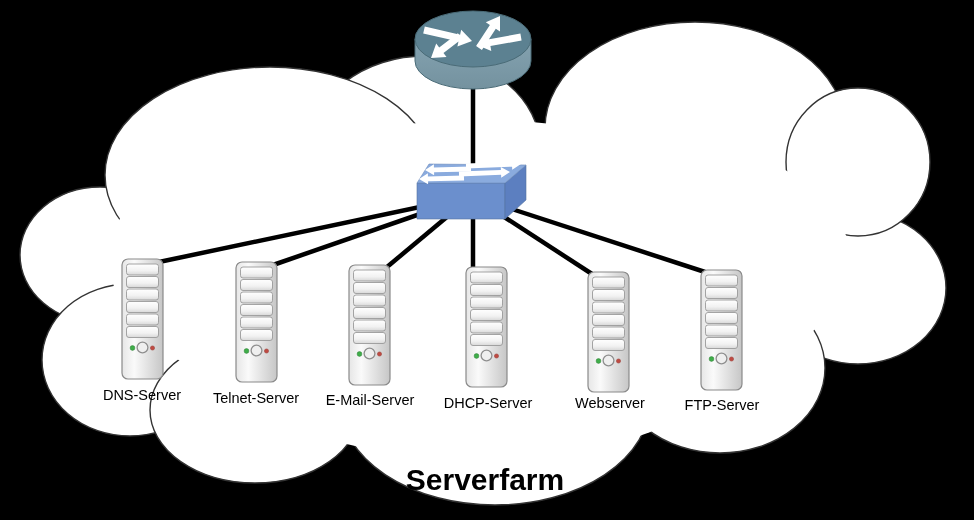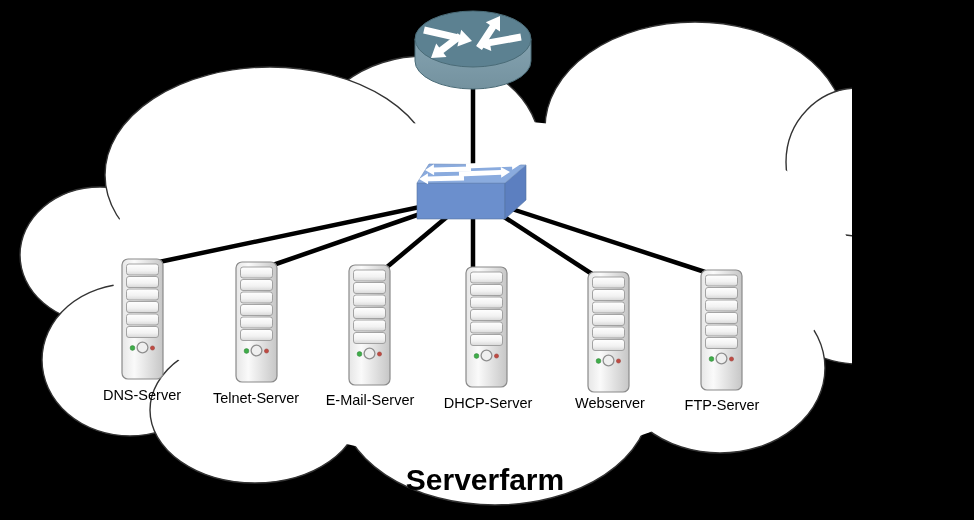--- a/index.html
+++ b/index.html
@@ -1,18 +1,18 @@
 <!DOCTYPE html>
 <html><head>
 <meta charset="utf-8">
 <style>
   html, body { margin: 0; padding: 0; background: #000; }
   #stage {
     position: relative;
-    width: 852px; height: 520px;
+    width: 974px; height: 520px;
     background: #000;
     font-family: "Liberation Sans", sans-serif;
     overflow: hidden;
   }
   svg text {
     font-family: "Liberation Sans", sans-serif;
     fill: #000;
   }
   .server-label { font-size: 14.5px; }
   .farm-title { font-size: 30px; font-weight: bold; }

